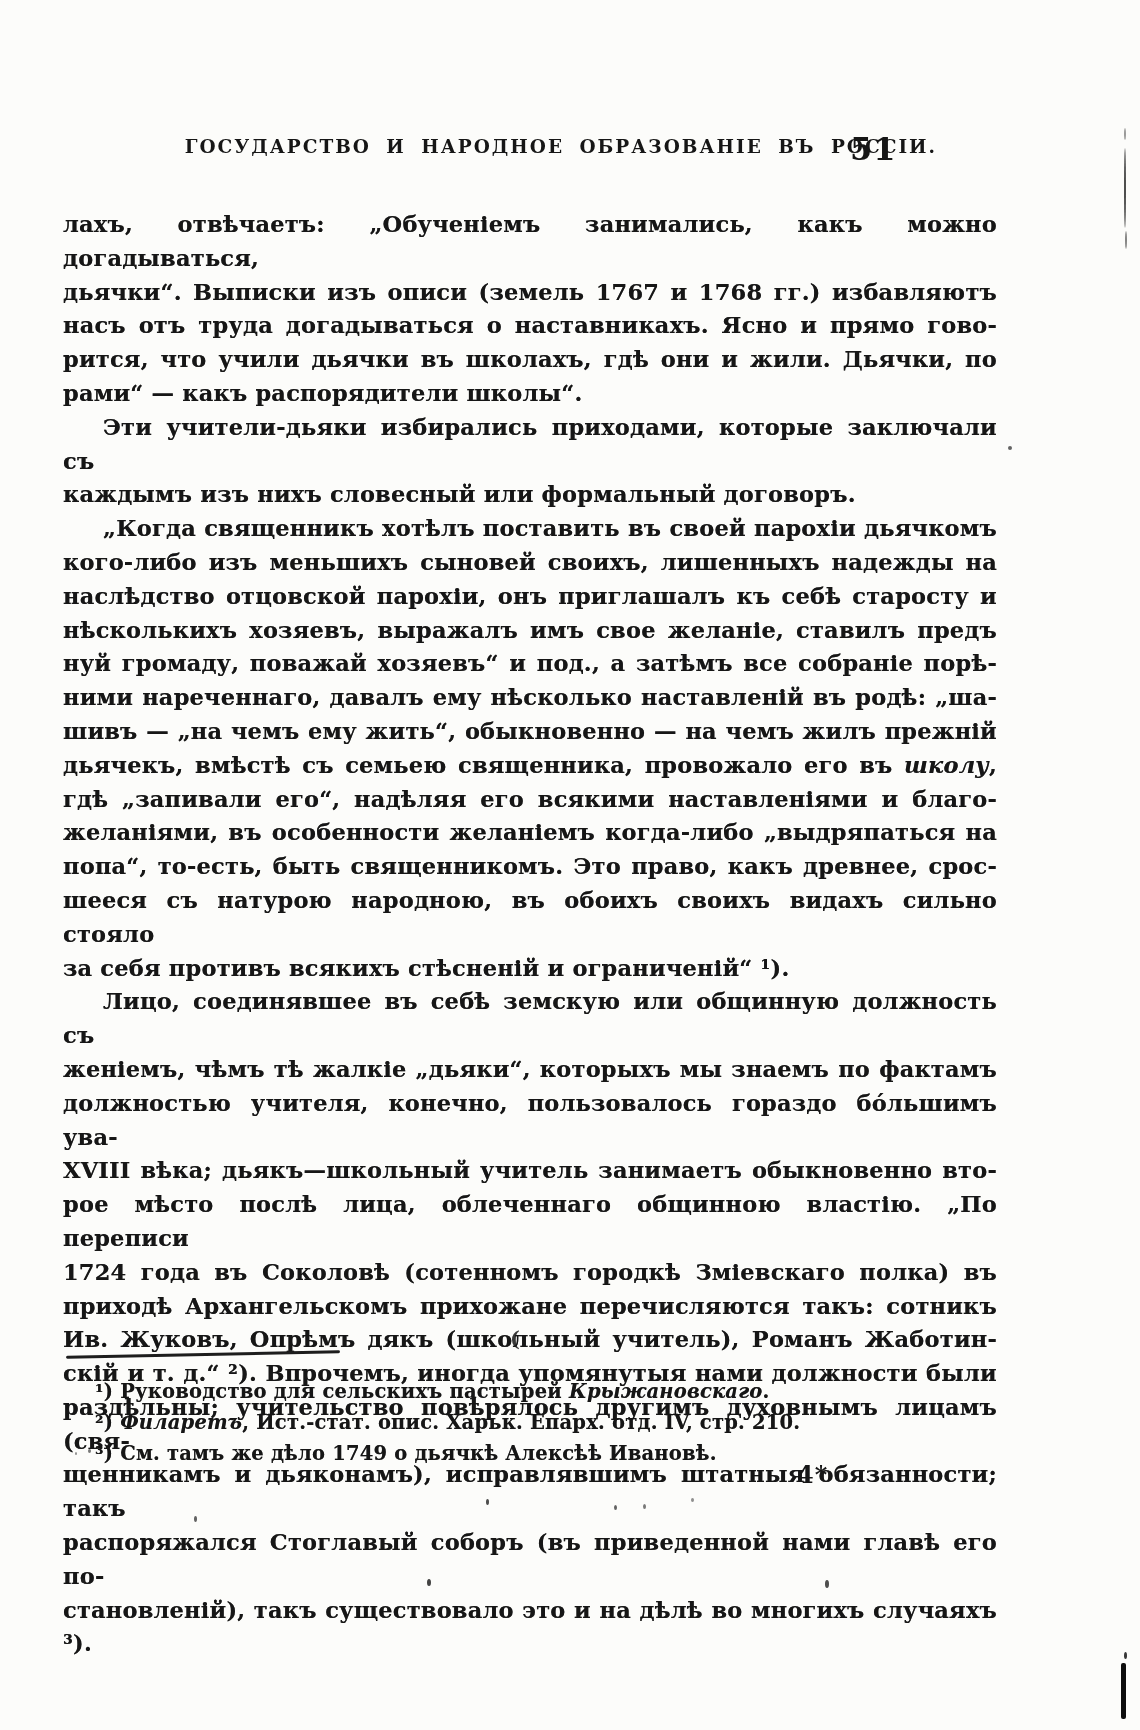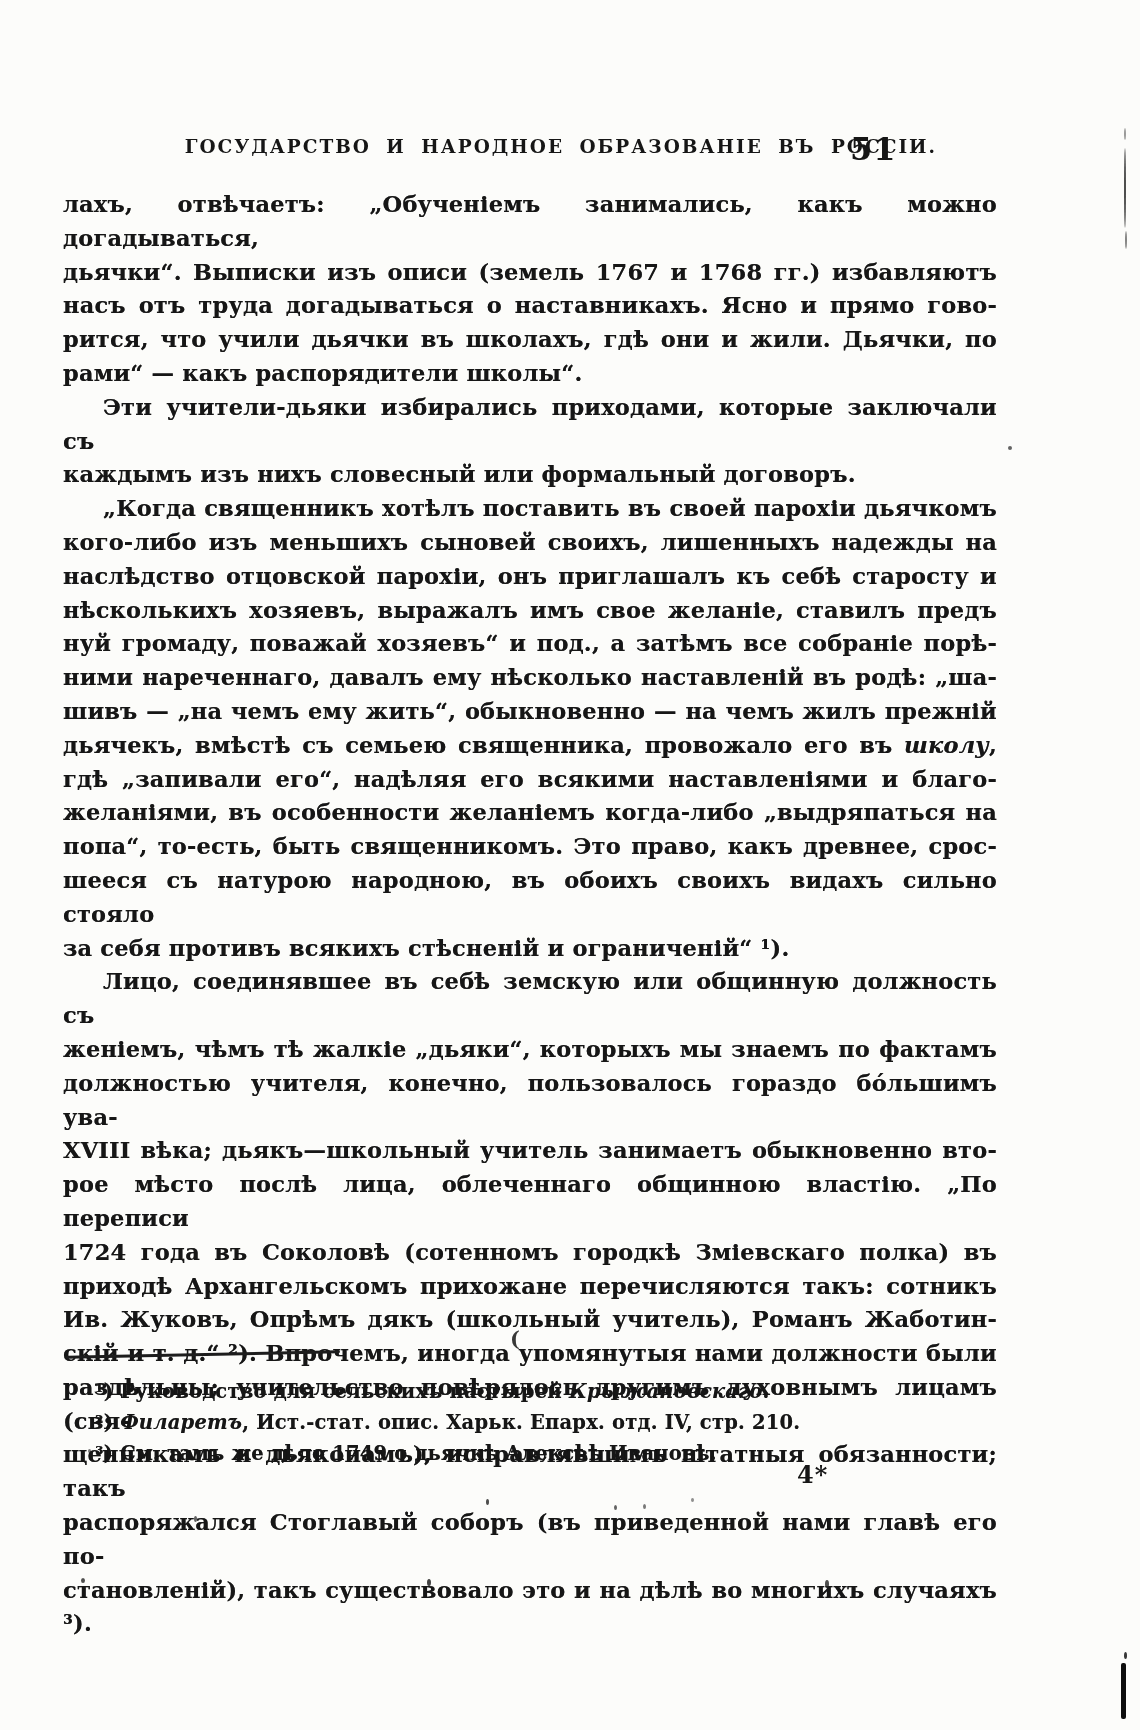--- a/index.html
+++ b/index.html
@@ -17,21 +17,21 @@
     text-align:right;
     font-size:18.5px;font-weight:700;
     letter-spacing:2px;word-spacing:7px;
     white-space:nowrap;
   }
   .page-number{
     position:absolute;left:850px;top:130px;
     font-size:32px;font-weight:700;letter-spacing:1px;
   }
   .body-text{
-    position:absolute;left:63px;top:188px;width:934px;
+    position:absolute;left:63px;top:208px;width:934px;
     font-size:22.5px;font-weight:700;line-height:33.8px;
     letter-spacing:.2px;
     text-shadow:0 0 .4px rgba(10,10,10,.6);
   }
   .body-text .line{
     text-align:justify;
     text-align-last:justify;
   }
   .body-text .line.nojust{text-align-last:left;}
   .body-text .line.indent{text-indent:40px;}

